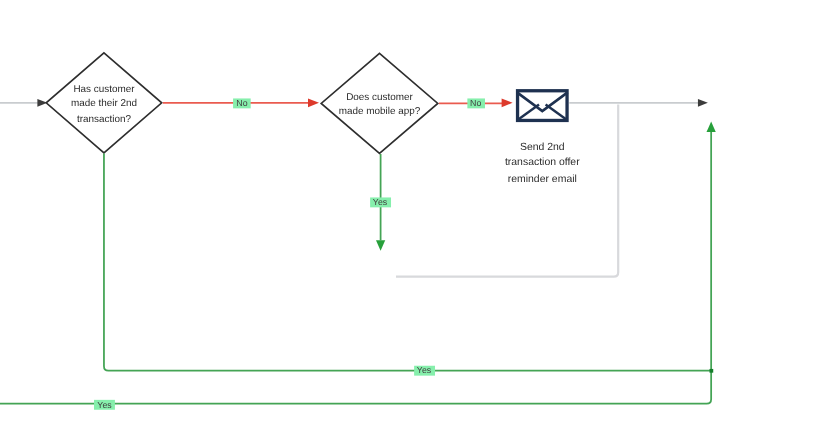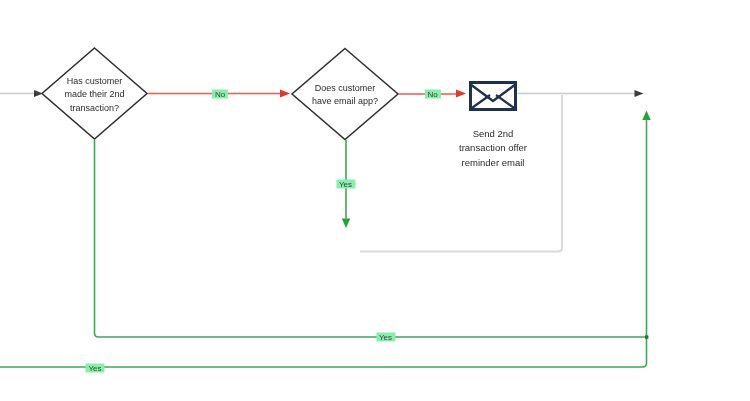--- a/index.html
+++ b/index.html
@@ -85,21 +85,21 @@
       <polygon points="646.5,110.5 642.3,120 650.7,120" fill="#27a03b"></polygon>
       <rect x="645" y="335.4" width="3.4" height="3.4" fill="#157f2c"></rect>
     </g>
   </svg>
 
   <div class="node-label" style="left:94.5px; top:94.5px; width:90px;">Has customer
 made their 2nd
 transaction?</div>
 
   <div class="node-label" style="left:345px; top:94.5px; width:100px;">Does customer
-have email app?</div>
+made mobile app?</div>
 
   <div class="caption" style="left:493px; top:137.5px; width:110px;">Send 2nd
 transaction offer
 reminder email</div>
 
 
   <div class="edge-label" style="left:220px; top:93.5px;">No</div>
 
   <div class="edge-label" style="left:432.5px; top:93.5px;">No</div>
 

